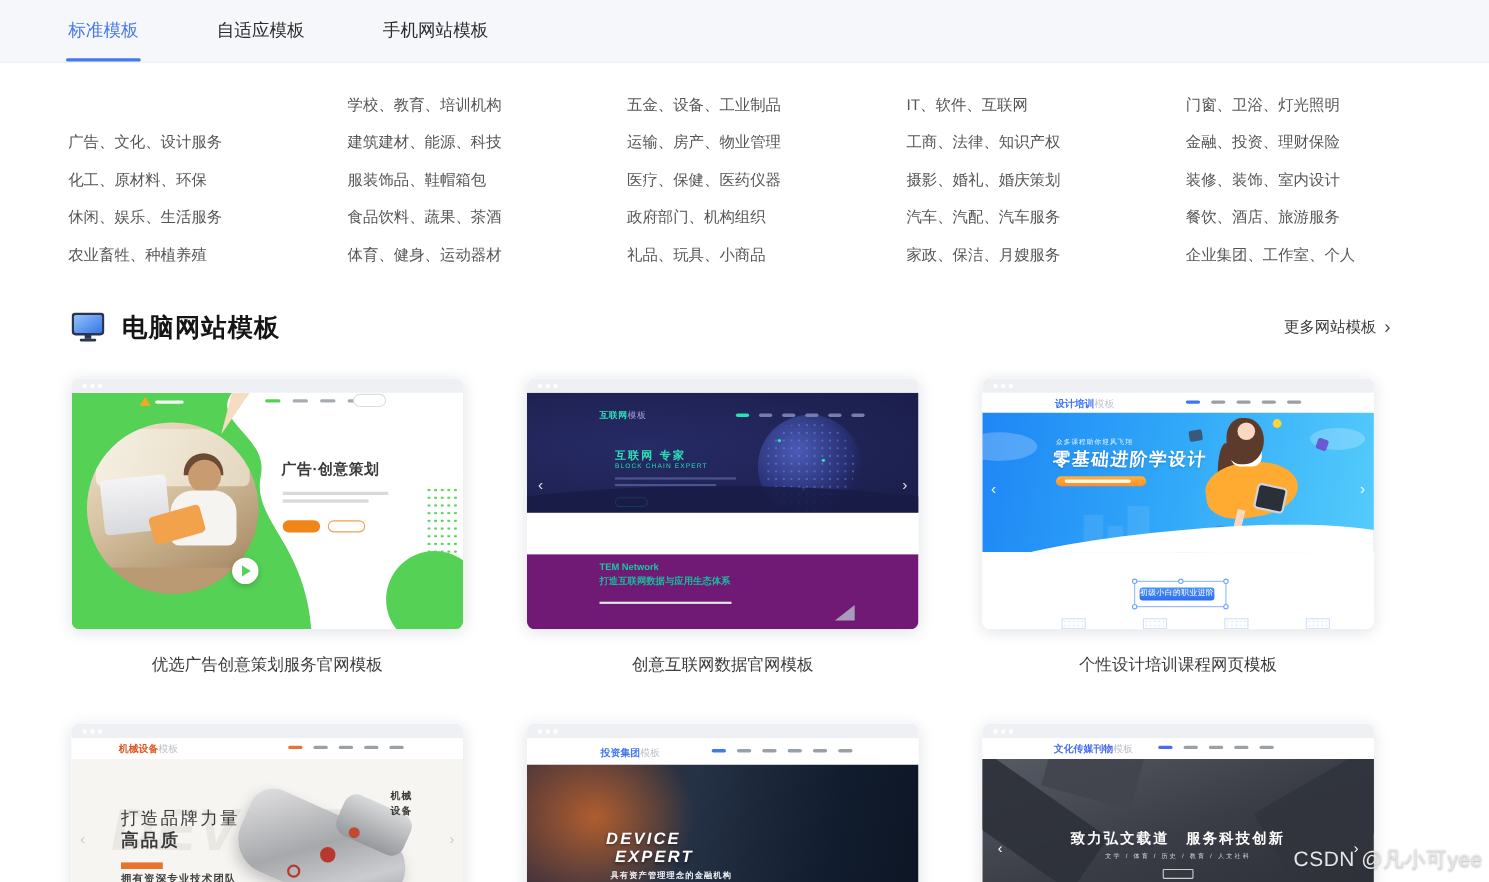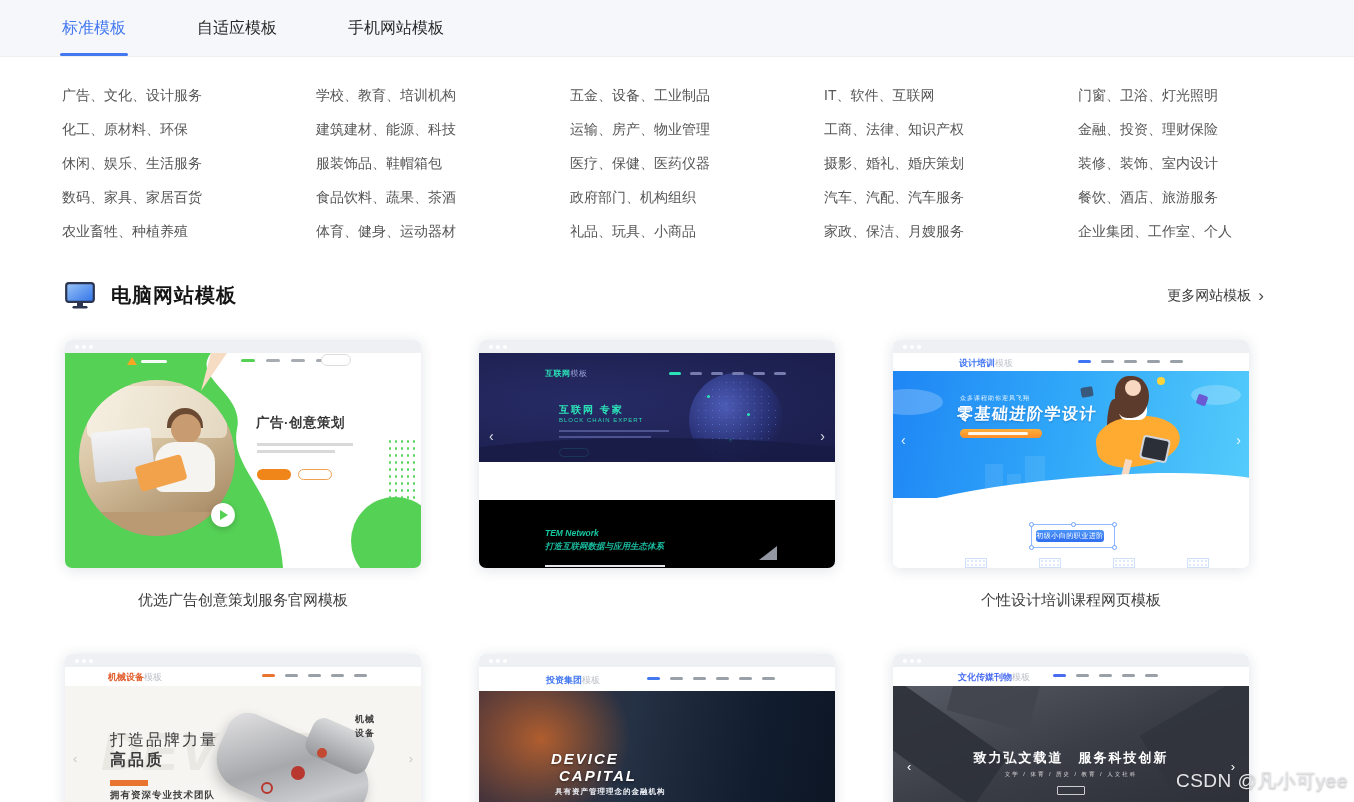--- a/index.html
+++ b/index.html
@@ -17,21 +17,21 @@
     height:3px; background:#4478f0; border-radius:2px; }
 
   
   .cats { display:flex; margin:28px 16px 0 62px;align-items:flex-end; }
   .cat-col { width:254px; display:flex; flex-direction:column; gap:13px; }
   .cat-link { font-size:14px; color:#565656; line-height:21px; cursor:pointer; text-decoration:none; }
 
   
   .section-head { display:flex; align-items:center; margin:40px 90px 0 65px; }
   .monitor-icon { width:30px; height:27px; }
-  .section-title { margin-left:16px; font-size:20px; font-weight:700; color:#151515; letter-spacing:1px; }
+  .section-title { margin-left:16px; font-size:23px; font-weight:700; color:#151515; letter-spacing:1px; }
   .more-link { margin-left:auto; display:flex; align-items:center; gap:7px;
     font-size:14px; color:#3a3a3a; cursor:pointer; }
   .more-chev { font-size:17px; color:#4a4a4a; line-height:1; }
 
   
   .cards-row { display:flex; gap:58px; margin:31px 0 0 65px; }
   .cards-row.row2 { margin-top:44px; }
   .card-col { width:356px; }
   .tcard { position:relative; width:356px; height:228px; background:#fff;
     border-radius:7px; overflow:hidden; box-shadow:0 2px 14px rgba(25,40,70,.13); cursor:pointer; }
@@ -92,21 +92,21 @@
   .c2-nav .bar { width:12px; height:2.5px; background:#767cae; }
   .c2-nav .bar:first-child { background:#2be2b8; }
   .c2-heading { left:80px; top:50px; font-size:10px; font-weight:700; color:#2be2b8; letter-spacing:2px; }
   .c2-sub { left:80px; top:64px; font-size:6px; color:#2bd9b2; letter-spacing:1px; }
   .c2-l1 { left:80px; top:77px; width:110px; height:2px; background:#4d538e; }
   .c2-l2 { left:80px; top:83px; width:92px; height:2px; background:#4d538e; }
   .c2-pill { left:80px; top:95px; width:30px; height:9px; border:1px solid #2bd9b2; border-radius:5px; }
   .c2-arrow { top:76px; font-size:14px; color:rgba(255,255,255,.85); line-height:1; }
   .c2-dotsrow { left:70px; top:139px; display:flex; gap:4px; }
   .c2-dotsrow i { width:2px; height:2px; border-radius:50%; background:#5c6198; }
-  .c2-footer { left:0; right:0; bottom:0; height:68px; background:#000000; padding:28px 0 0 66px;font-style:italic; }
+  .c2-footer { left:0; right:0; bottom:0; height:68px; background:#701a75; padding:6px 0 0 66px; }
   .c2-ft { font-size:8.5px; font-weight:700; color:#17c9a2; }
   .c2-fs { font-size:8.5px; font-weight:700; color:#19b99d; margin-top:3px; }
   .c2-fline { width:120px; height:2px; background:#e3e5e9; margin-top:12px; }
   .c2-chart { position:absolute; right:58px; bottom:8px; width:0; height:0;
     border-left:18px solid transparent; border-bottom:14px solid #b7bdc9; opacity:.8; }
 
   
   .c3-head { left:0; right:0; top:11px; height:20px; background:#fff; z-index:6; }
   .c3-logo { position:absolute; left:66px; top:6px; font-size:9px; font-weight:700; color:#3f74f6; }
   .c3-logo .lg2 { color:#c0c4cc; font-weight:400; }
@@ -217,21 +217,20 @@
     <div class="tab active">标准模板</div>
     <div class="tab">自适应模板</div>
     <div class="tab">手机网站模板</div>
   </div>
 
   <div class="cats">
     <div class="cat-col">
       <a class="cat-link">广告、文化、设计服务</a>
       <a class="cat-link">化工、原材料、环保</a>
       <a class="cat-link">休闲、娱乐、生活服务</a>
-      <a class="cat-link">数码、家具、家居百货</a>
       <a class="cat-link">农业畜牲、种植养殖</a>
     </div>
     <div class="cat-col">
       <a class="cat-link">学校、教育、培训机构</a>
       <a class="cat-link">建筑建材、能源、科技</a>
       <a class="cat-link">服装饰品、鞋帽箱包</a>
       <a class="cat-link">食品饮料、蔬果、茶酒</a>
       <a class="cat-link">体育、健身、运动器材</a>
     </div>
     <div class="cat-col">
@@ -376,20 +375,21 @@
               <i></i>
           </div>
         </div>
         <div class="abs c2-footer">
           <div class="c2-ft">TEM Network</div>
           <div class="c2-fs">打造互联网数据与应用生态体系</div>
           <div class="c2-fline"></div>
           <div class="c2-chart"></div>
         </div>
       </div>
+      <div class="caption">创意互联网数据官网模板</div>
     </div>
 
     <div class="card-col">
       <div class="tcard">
         <div class="chrome">
             <i></i>
             <i></i>
             <i></i>
           </div>
         <div class="abs c3-head">
@@ -507,21 +507,21 @@
             <span class="bar"></span>
               <span class="bar"></span>
               <span class="bar"></span>
               <span class="bar"></span>
               <span class="bar"></span>
           </div>
         </div>
         <div class="abs c5-hero">
 
           <div class="c5-t1">DEVICE</div>
-          <div class="c5-t2">CAPITAL</div>
+          <div class="c5-t2">EXPERT</div>
           <div class="c5-sub">具有资产管理理念的金融机构</div>
         </div>
       </div>
     </div>
 
     <div class="card-col">
       <div class="tcard">
         <div class="chrome">
             <i></i>
             <i></i>

